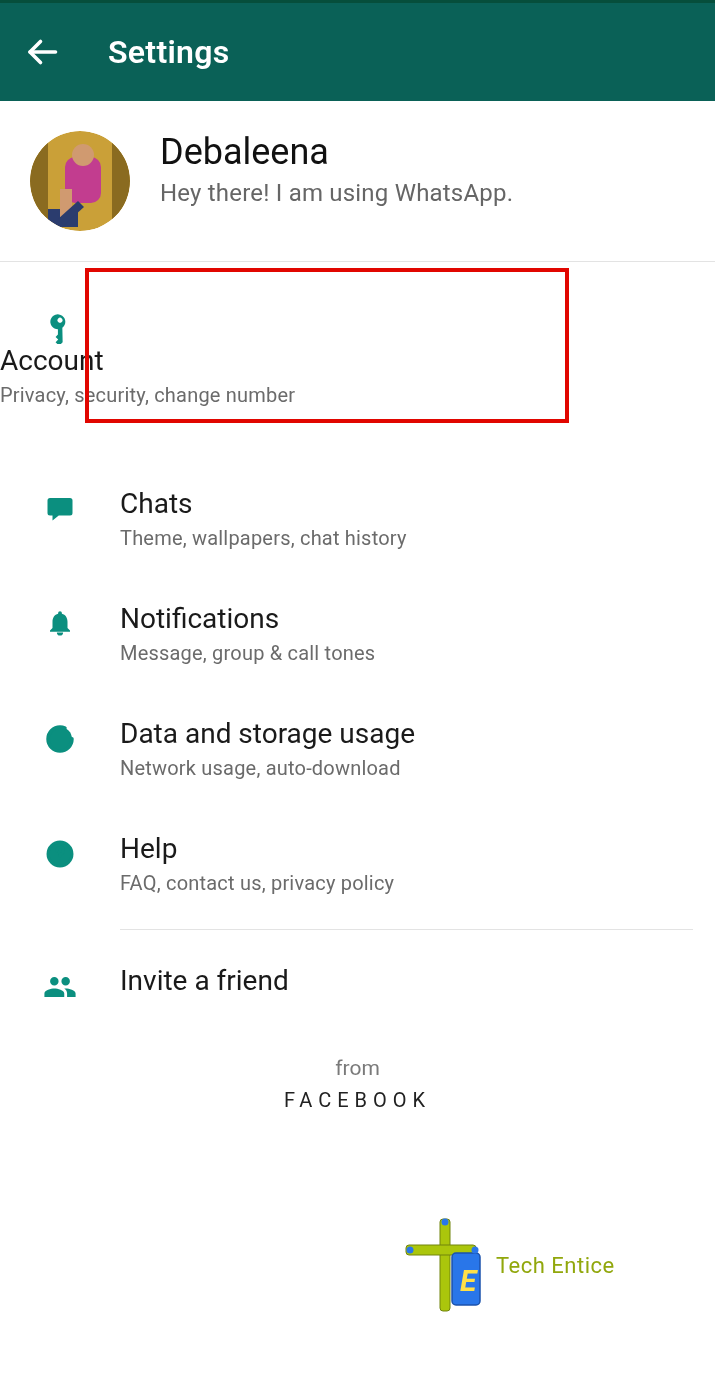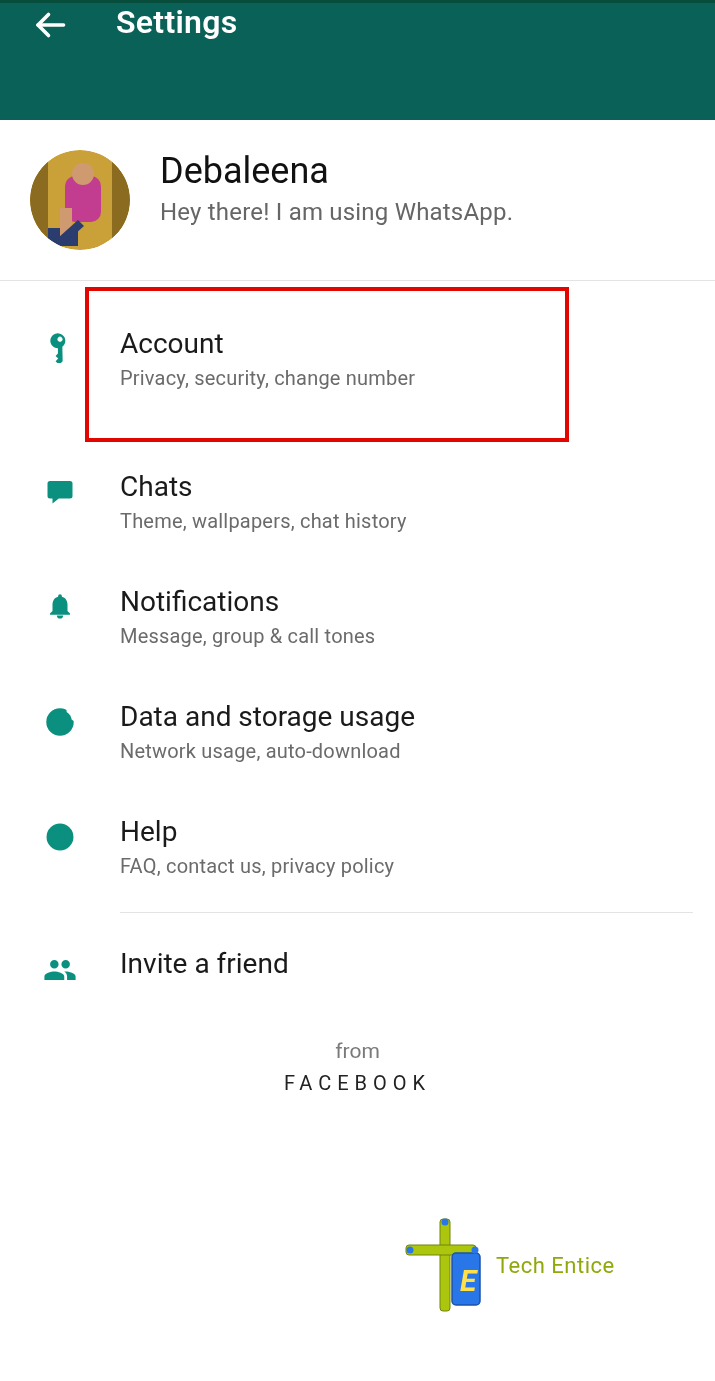--- a/index.html
+++ b/index.html
@@ -1,18 +1,18 @@
 <!DOCTYPE html>
 <html><head>
 <meta charset="utf-8">
 <style>
   * { box-sizing: border-box; margin: 0; padding: 0; }
   html, body { width: 715px; height: 1381px; font-family: -apple-system, Roboto, "Helvetica Neue", Arial, sans-serif; background: #fff; overflow: hidden; }
   .status-bar { height: 3px; background: #064e3b; }
-  .toolbar { background: #0a6157; height: 117px; display: flex; align-items: flex-start; padding-left: 28px; }
+  .toolbar { background: #0a6157; height: 98px; display: flex; align-items: center; padding-left: 20px; }
   .toolbar .back { color: #fff; display: flex; align-items: center; justify-content: center; width: 44px; height: 44px; }
   .toolbar .title { color: #fff; font-size: 32px; font-weight: 600; margin-left: 44px; letter-spacing: 0.3px; }
   .profile-row { display: flex; align-items: flex-start; padding: 30px 24px 30px 30px; border-bottom: 1px solid #e3e3e3; cursor: pointer; }
   .avatar { width: 100px; height: 100px; border-radius: 50%; overflow: hidden; flex-shrink: 0; }
   .avatar svg { width: 100%; height: 100%; display: block; }
   .profile-text { margin-left: 30px; }
   .profile-name { font-size: 36px; color: #111; font-weight: 400; margin-bottom: 6px; }
   .profile-status { font-size: 24px; color: #666; letter-spacing: 0.2px; }
   .list { padding-top: 10px; }
   .item { display: flex; align-items: flex-start; padding: 26px 22px 26px 0; cursor: pointer; position: relative; }
@@ -65,21 +65,21 @@
     </svg>
   </div>
   <div class="profile-text">
     <div class="profile-name">Debaleena</div>
     <div class="profile-status">Hey there! I am using WhatsApp.</div>
   </div>
 </div>
 
 <div class="list">
 
-  <div class="item" style="position:relative; padding-top:36px; padding-bottom:54px;">
+  <div class="item" style="position:relative; padding-top:36px; padding-bottom:54px;flex-direction:column;">
     <div class="highlight-box"></div>
     <div class="icon-slot">
       <svg width="30" height="30" viewBox="0 0 24 24">
           <path d="M12.65 10a6 6 0 1 0-1.65 3.35L14 16.35V19h3v3h4v-4l-8.35-8zM7 9a2 2 0 1 1 0-4 2 2 0 0 1 0 4z" transform="rotate(45 12 12)"></path>
         </svg>
     </div>
     <div class="item-text">
       <div class="item-title">Account</div>
       <div class="item-sub">Privacy, security, change number</div>
     </div>

